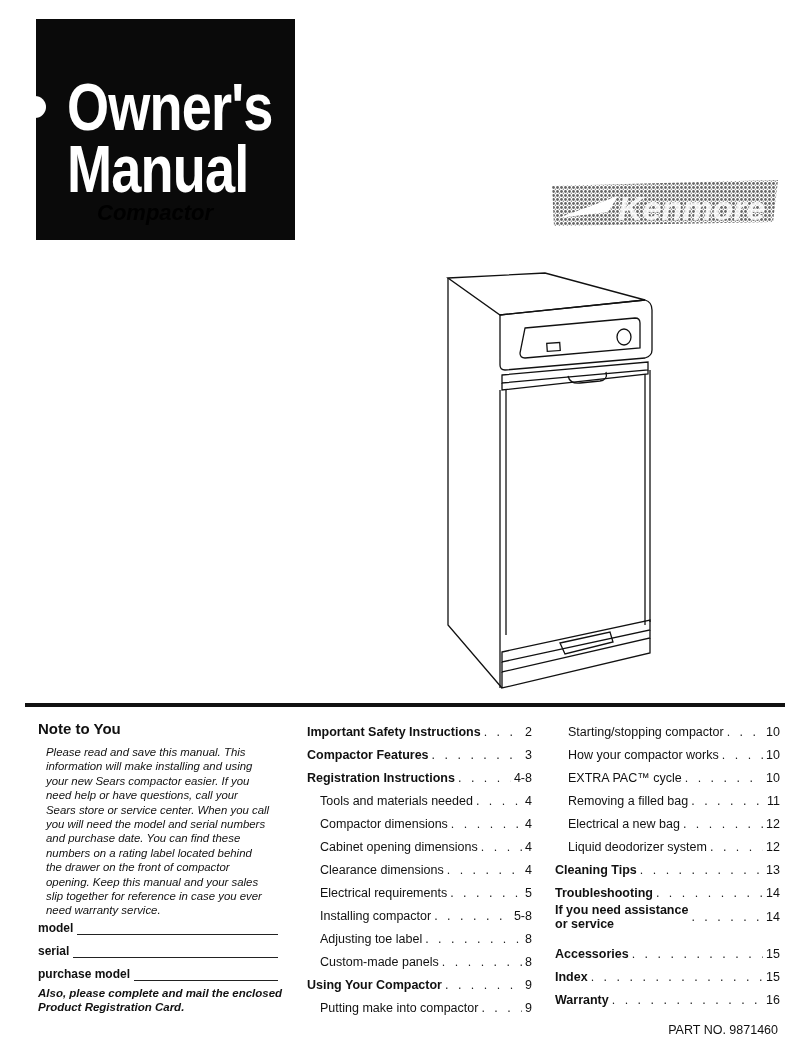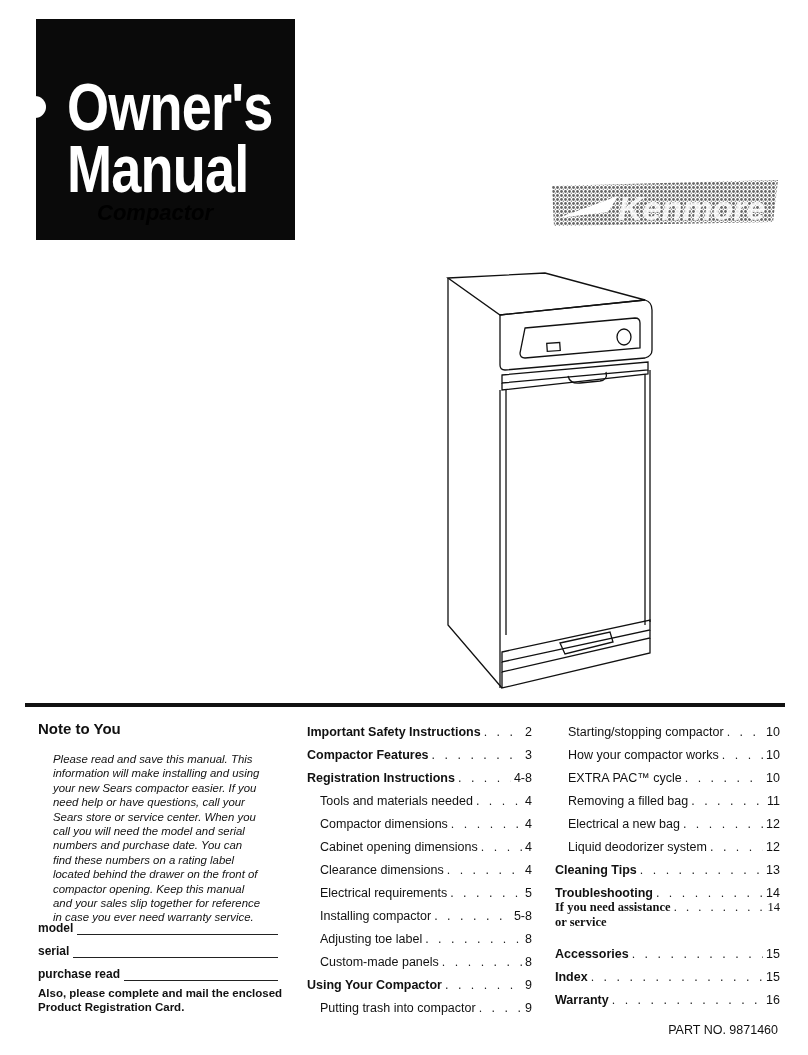--- a/index.html
+++ b/index.html
@@ -36,38 +36,38 @@
   }
   .rule {
     position: absolute; left: 25px; top: 703px; width: 760px; height: 4px;
     background: #111;
   }
   .note {
     position: absolute; left: 38px; top: 720px; width: 240px;
   }
   .note-title { font-weight: bold; font-size: 15px; margin: 0 0 2px 0; }
   .note-body {
-    font-style: italic; font-size: 11.4px; line-height: 14.4px; margin: 15px;
+    font-style: italic; font-size: 11.4px; line-height: 14.4px; margin: 8px;
   }
   .fields { position: absolute; left: 38px; top: 912px; width: 240px; }
   .field { display: flex; align-items: flex-end; height: 23px; font-weight: bold; font-size: 12px; }
   .field .line { flex: 1; border-bottom: 1px solid #222; margin-left: 4px; height: 10px; }
   .note-footer {
     position: absolute; left: 38px; top: 987px; width: 250px;
-    font-weight: bold; font-size: 11.5px; line-height: 13.5px;
+    font-weight: bold; font-style: italic; font-size: 11.5px; line-height: 13.5px;
   }
   .toc { position: absolute; width: 225px; }
   .toc-col1 { left: 307px; top: 716px; }
   .toc-col2 { left: 555px; top: 692px; margin-top: 24px; }
   .toc-row {
     display: flex; align-items: flex-end; height: 23px; font-size: 12.5px; white-space: nowrap;
   }
   .toc-row.sub { padding-left: 13px; }
   .toc-row.main { font-weight: bold; }
-  .toc-row.two-line { height: 38px; align-items: flex-start; padding-bottom: 4px; box-sizing: border-box; font-family: Liberation Serif, serif; }
+  .toc-row.two-line { height: 38px; align-items: center; padding-bottom: 4px; box-sizing: border-box; }
   .toc-row .label { flex: 0 0 auto; }
   .toc-row .label .l2 { display: block; }
   .toc-row .dots {
     flex: 1 1 auto; overflow: hidden; font-weight: normal; letter-spacing: 3px;
     margin: 0 3px; color: #222;
   }
   .toc-row .dots::before { content: ". . . . . . . . . . . . . . . . . . . . . . . . . . . . . ."; }
   .toc-row .page { flex: 0 0 auto; font-weight: normal; }
   .part-no {
     position: absolute; right: 30px; top: 1023px; font-size: 12.5px; text-align: center;
@@ -136,21 +136,21 @@
 <div class="fields">
   <div class="field">
     <span>model</span>
     <span class="line"></span>
   </div>
   <div class="field">
     <span>serial</span>
     <span class="line"></span>
   </div>
   <div class="field">
-    <span>purchase read</span>
+    <span>purchase model</span>
     <span class="line"></span>
   </div>
 </div>
 
 <div class="note-footer">Also, please complete and mail the enclosed Product Registration Card.</div>
 
 <div class="toc toc-col1">
   <div class="toc-row main">
       <span class="label">Important Safety Instructions</span>
       <span class="dots"></span>
@@ -205,21 +205,21 @@
       <span class="label">Custom-made panels</span>
       <span class="dots"></span>
       <span class="page">8</span>
     </div>
   <div class="toc-row main">
       <span class="label">Using Your Compactor</span>
       <span class="dots"></span>
       <span class="page">9</span>
     </div>
   <div class="toc-row sub">
-      <span class="label">Putting trash into compactor</span>
+      <span class="label">Putting make into compactor</span>
       <span class="dots"></span>
       <span class="page">9</span>
     </div>
 </div>
 
 <div class="toc toc-col2">
   <div class="toc-row sub">
       <span class="label">Starting/stopping compactor</span>
       <span class="dots"></span>
       <span class="page">10</span>

